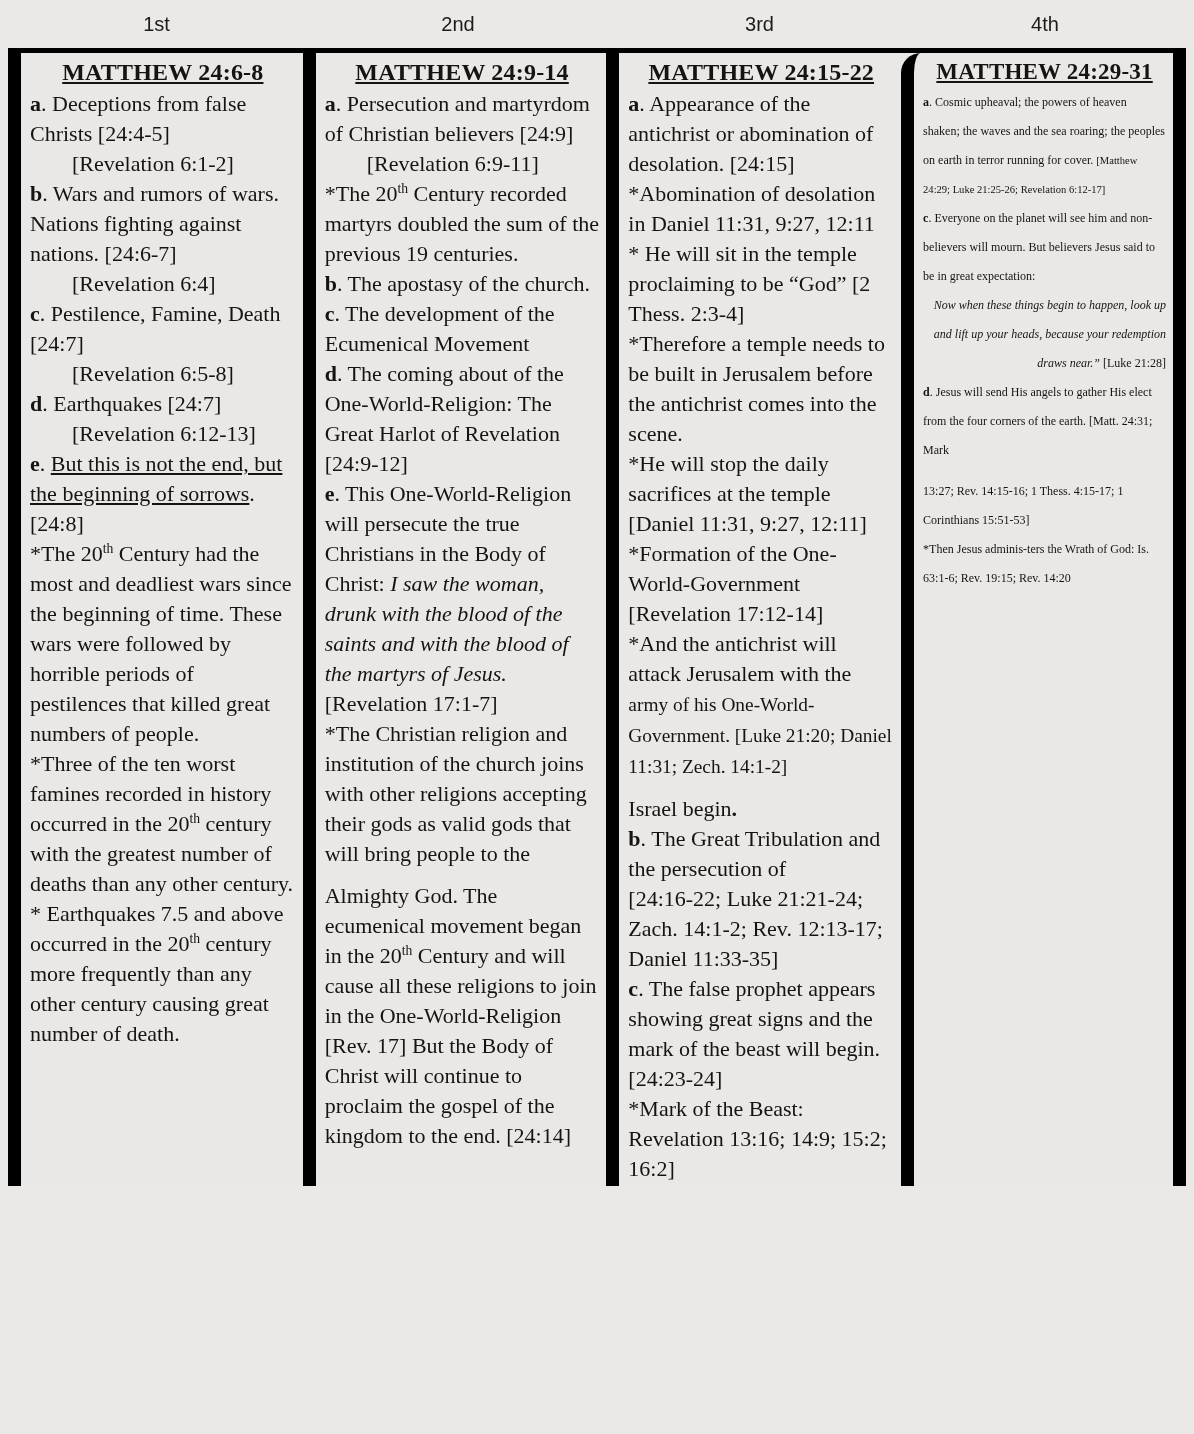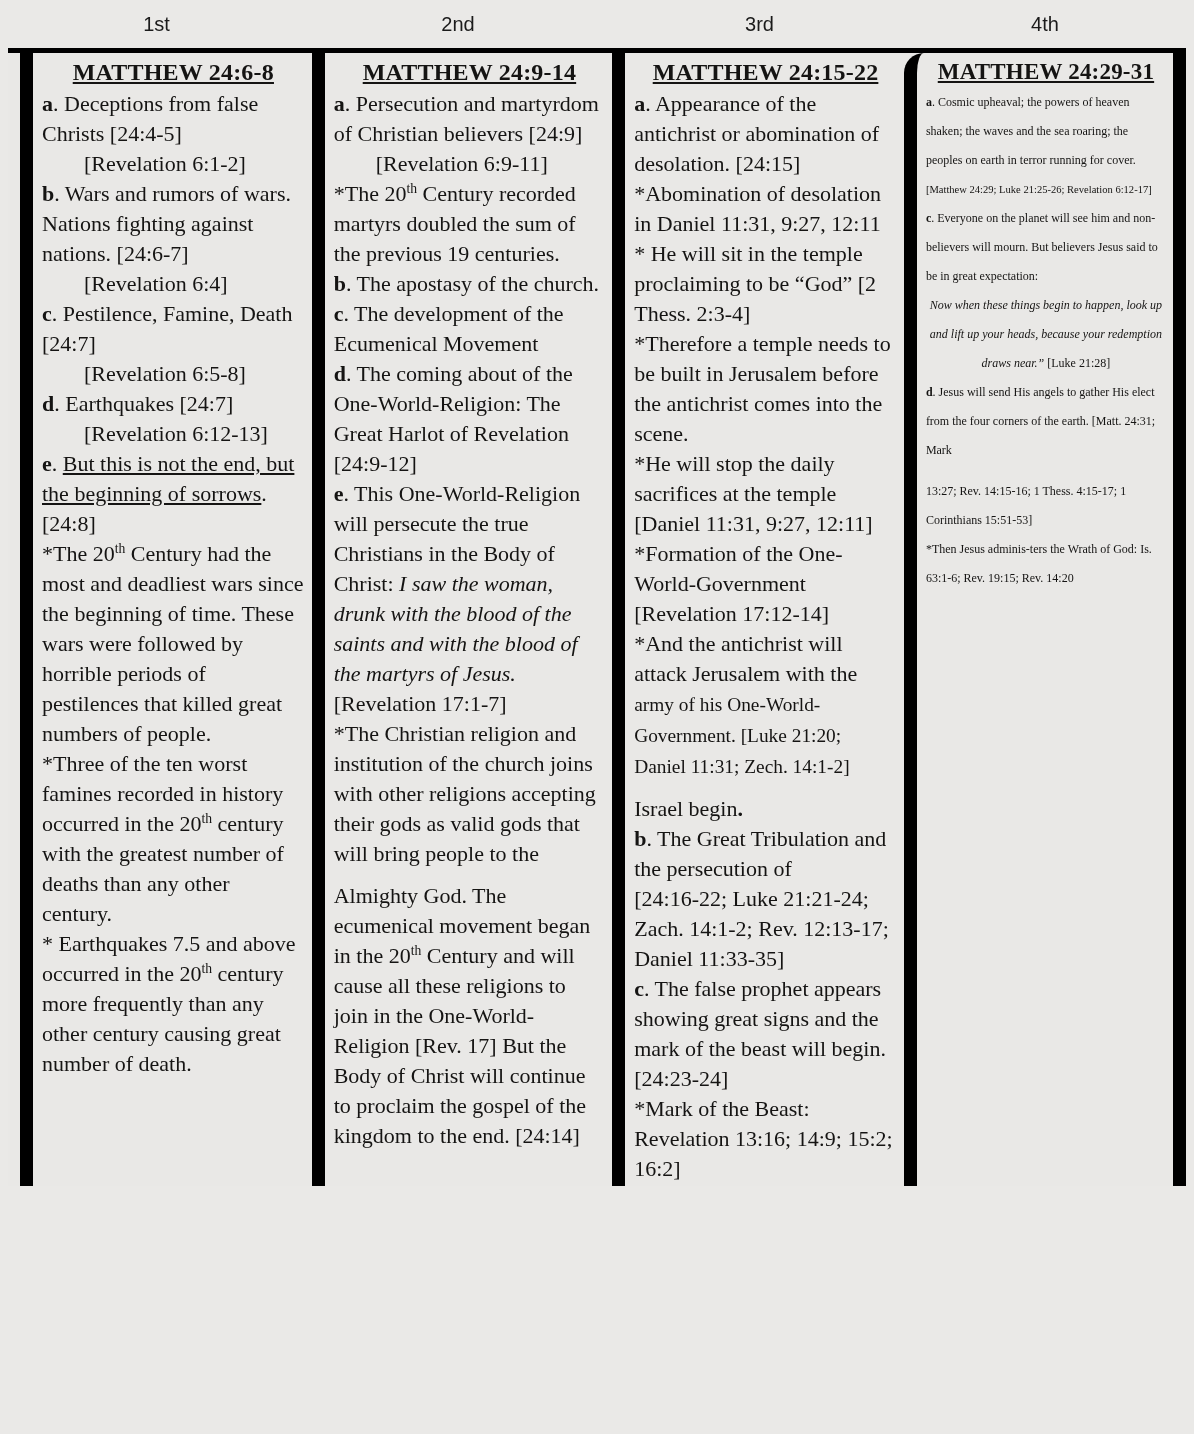--- a/index.html
+++ b/index.html
@@ -41,41 +41,41 @@
     border-right:13px solid #000;
     background:#e9e8e6;
   }
   .col {
     box-sizing:border-box;
     border-left:13px solid #000;
     padding:6px 7px 8px 9px;
     background:#e9e8e6;
     overflow:hidden;
   }
-  .col1 { width:297px;margin-left:12px; }
+  .col1 { width:297px; }
   .col2 { width:306px; }
   .col3 { width:297px; }
   .col4 { width:274px;border-radius:20px; }
 
   .col-title {
     margin:0 0 3px 0;
     text-align:center;
     font-size:24px;
     font-weight:bold;
     text-decoration:underline;
     letter-spacing:0.2px;
   }
   .col4 .col-title { font-size:23px; }
 
   .item { margin:0; font-size:22px; line-height:30px; }
   .col4 .item { font-size:12px; line-height:29px; }
 
   .item.ref { text-indent:42px; }
   .item.gap { margin-top:12px; }
-  .item.quote { text-align:center; }
+  .item.quote { text-align:right; }
 
   span.b { font-weight:bold; }
   span.i { font-style:italic; }
   span.u { text-decoration:underline; }
   span.sm { font-size:0.88em; }
   sup { font-size:0.62em; line-height:0; }
 </style>
 </head>
 <body>
 

